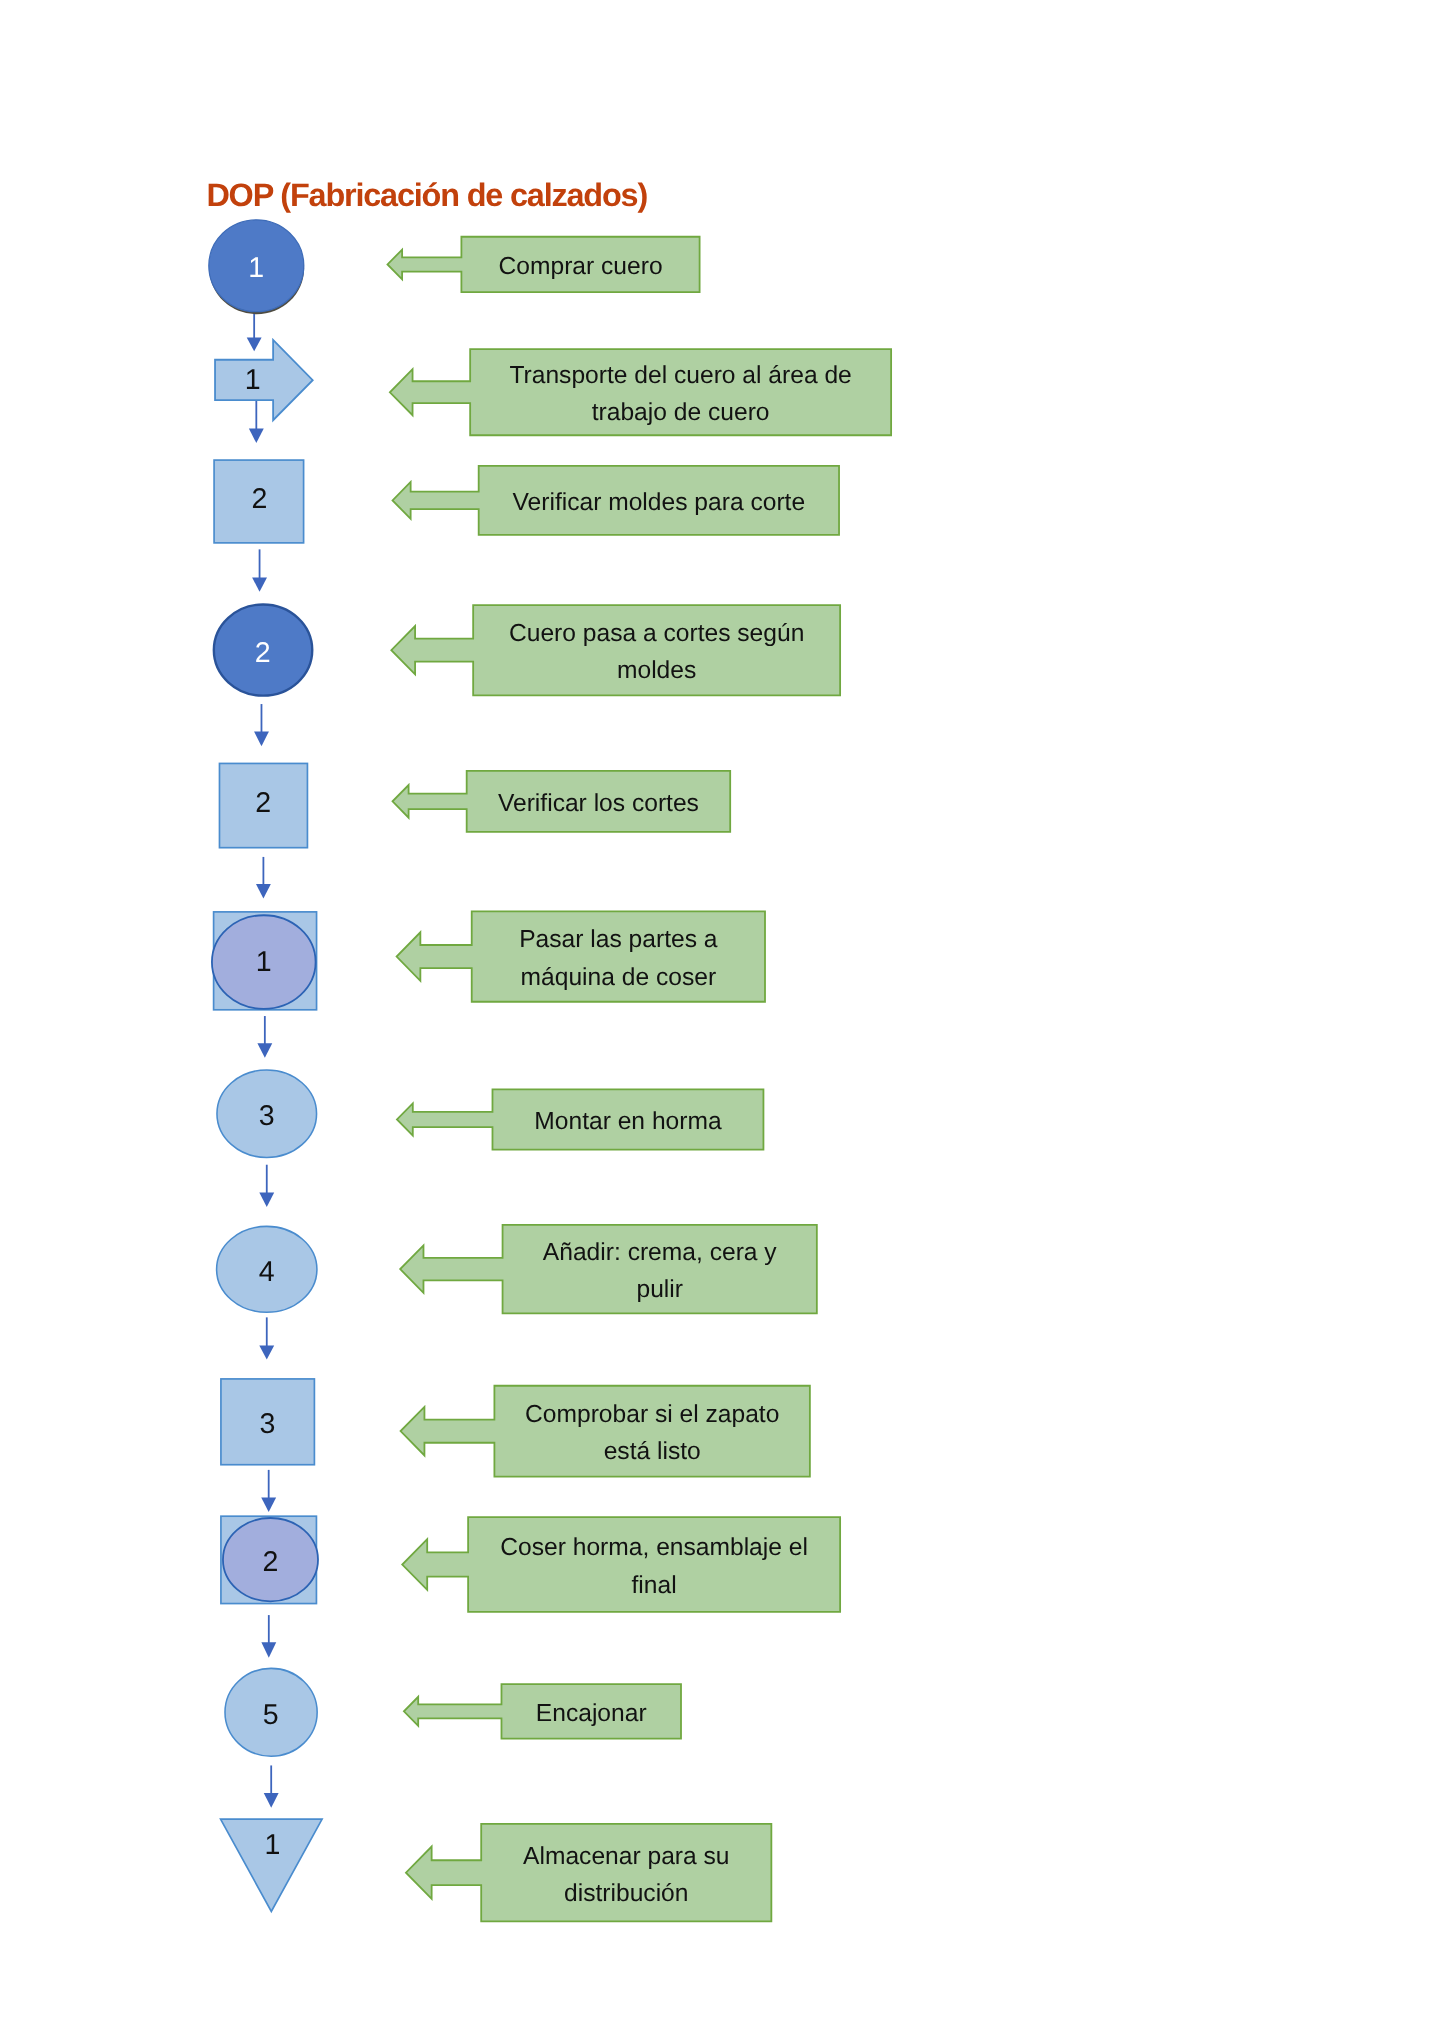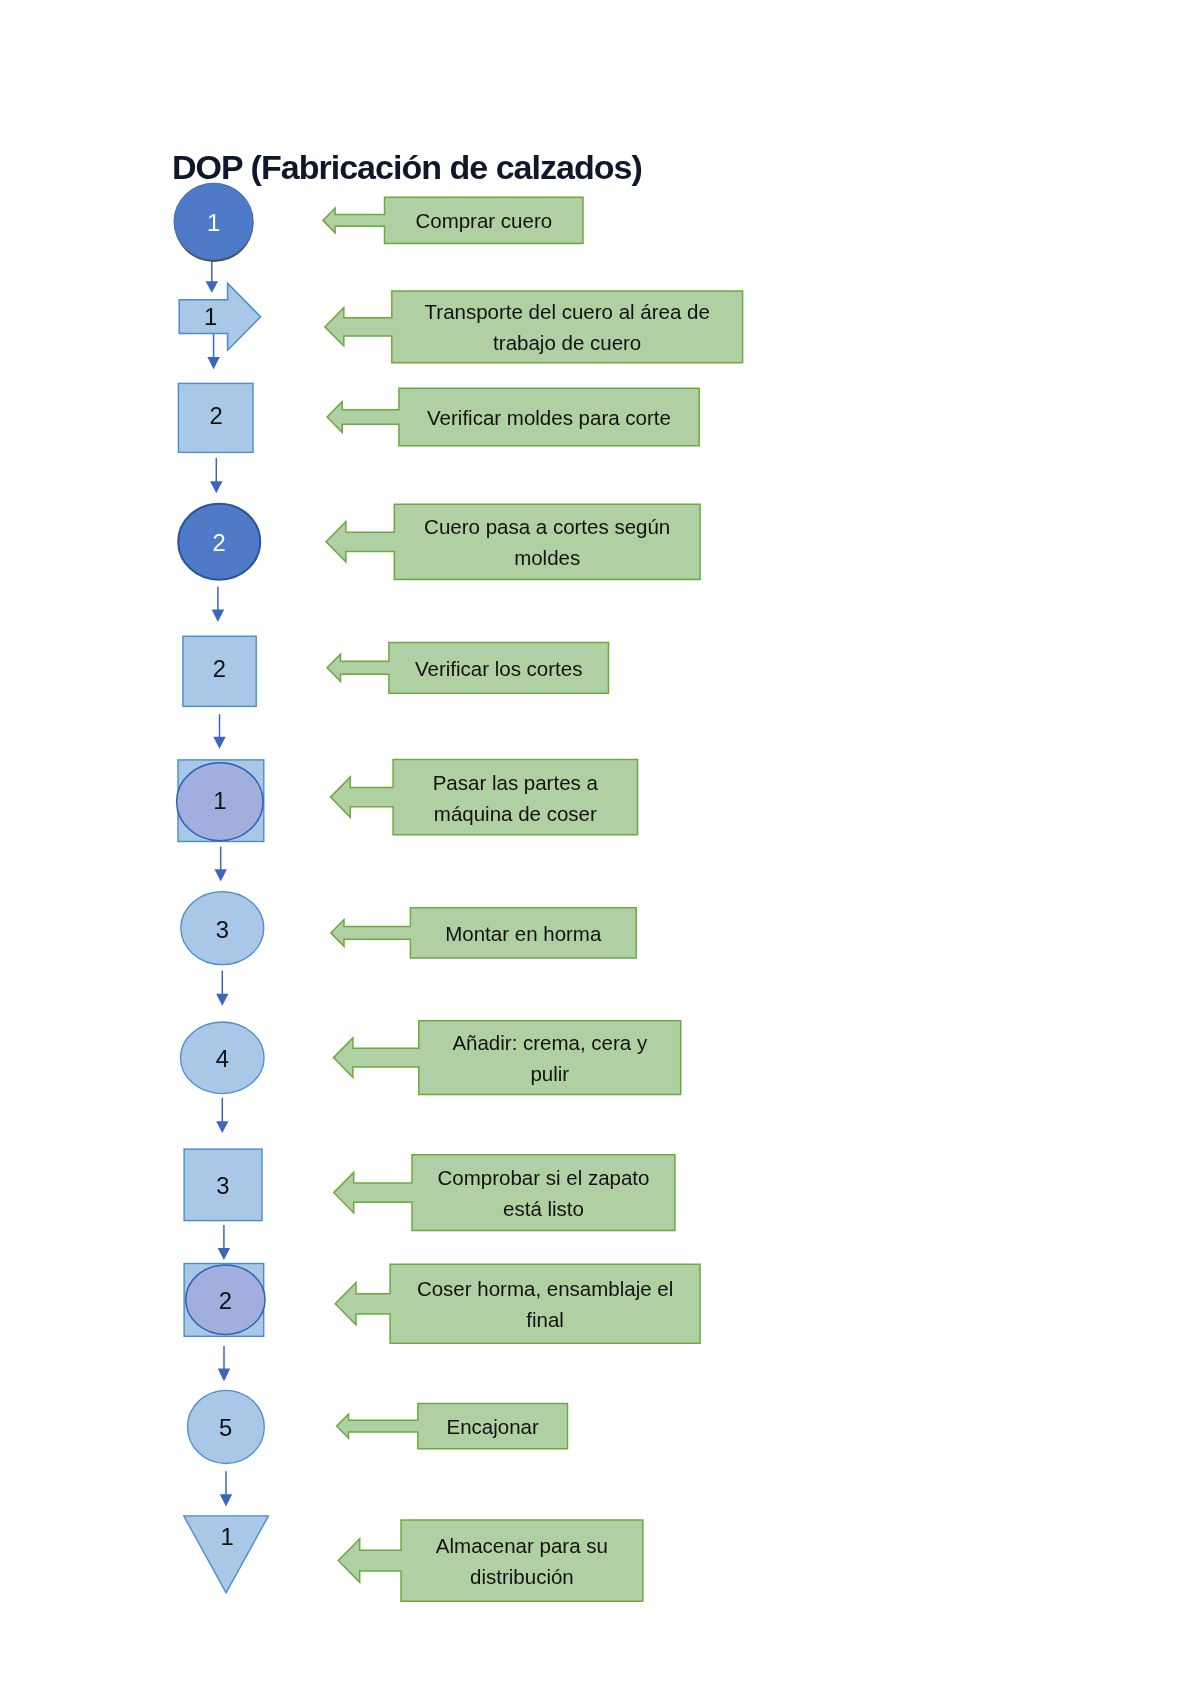--- a/index.html
+++ b/index.html
@@ -1,22 +1,22 @@
 <!DOCTYPE html>
 <html><head>
 <meta charset="utf-8">
 <title>DOP</title>
 <style>
   html,body{margin:0;padding:0;background:#ffffff;}
   *{-webkit-font-smoothing:antialiased;}
   body{width:1200px;height:1698px;position:relative;overflow:hidden;
        font-family:"Liberation Sans",sans-serif;}
   #stage{position:absolute;left:0;top:0;width:1200px;height:1698px;background:#fff;}
-  #title{position:absolute;left:172px;top:150px;font-size:34px;font-weight:bold;
-         color:#0f172a;letter-spacing:-0.98px;white-space:nowrap;line-height:1;}
+  #title{position:absolute;left:172px;top:150px;font-size:27px;font-weight:bold;
+         color:#c2410c;letter-spacing:-0.98px;white-space:nowrap;line-height:1;}
   svg#diagram{position:absolute;left:0;top:0;width:1200px;height:1698px;display:block;}
   .numtx{font-family:"Liberation Sans",sans-serif;font-size:23.8px;text-anchor:middle;}
   .num-dark{fill:#ffffff;}
   .num-light{fill:#111111;}
   .caltx{font-family:"Liberation Sans",sans-serif;font-size:20.5px;fill:#121212;text-anchor:middle;}
 </style>
 </head>
 <body>
 
 <div id="stage">

